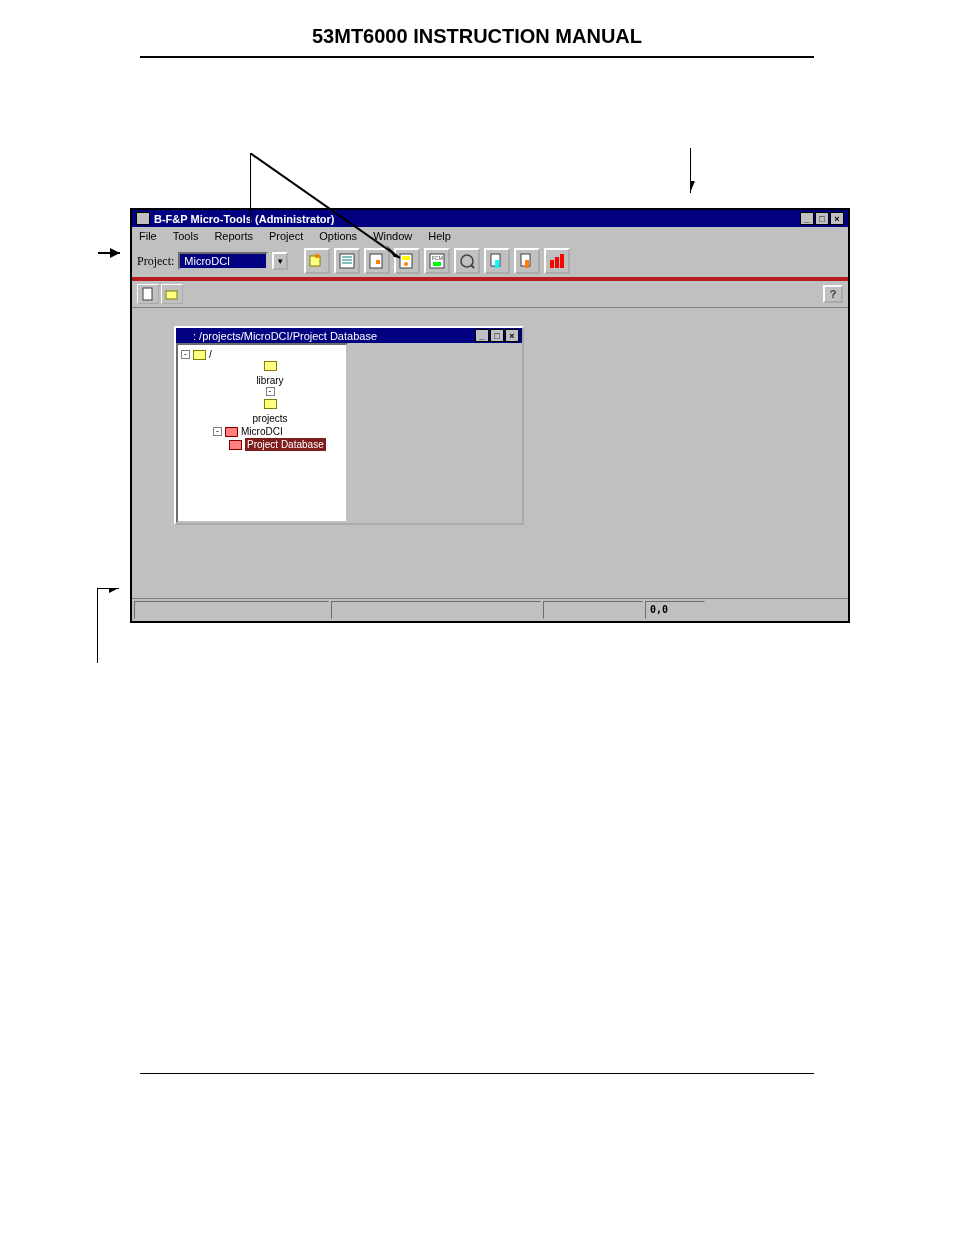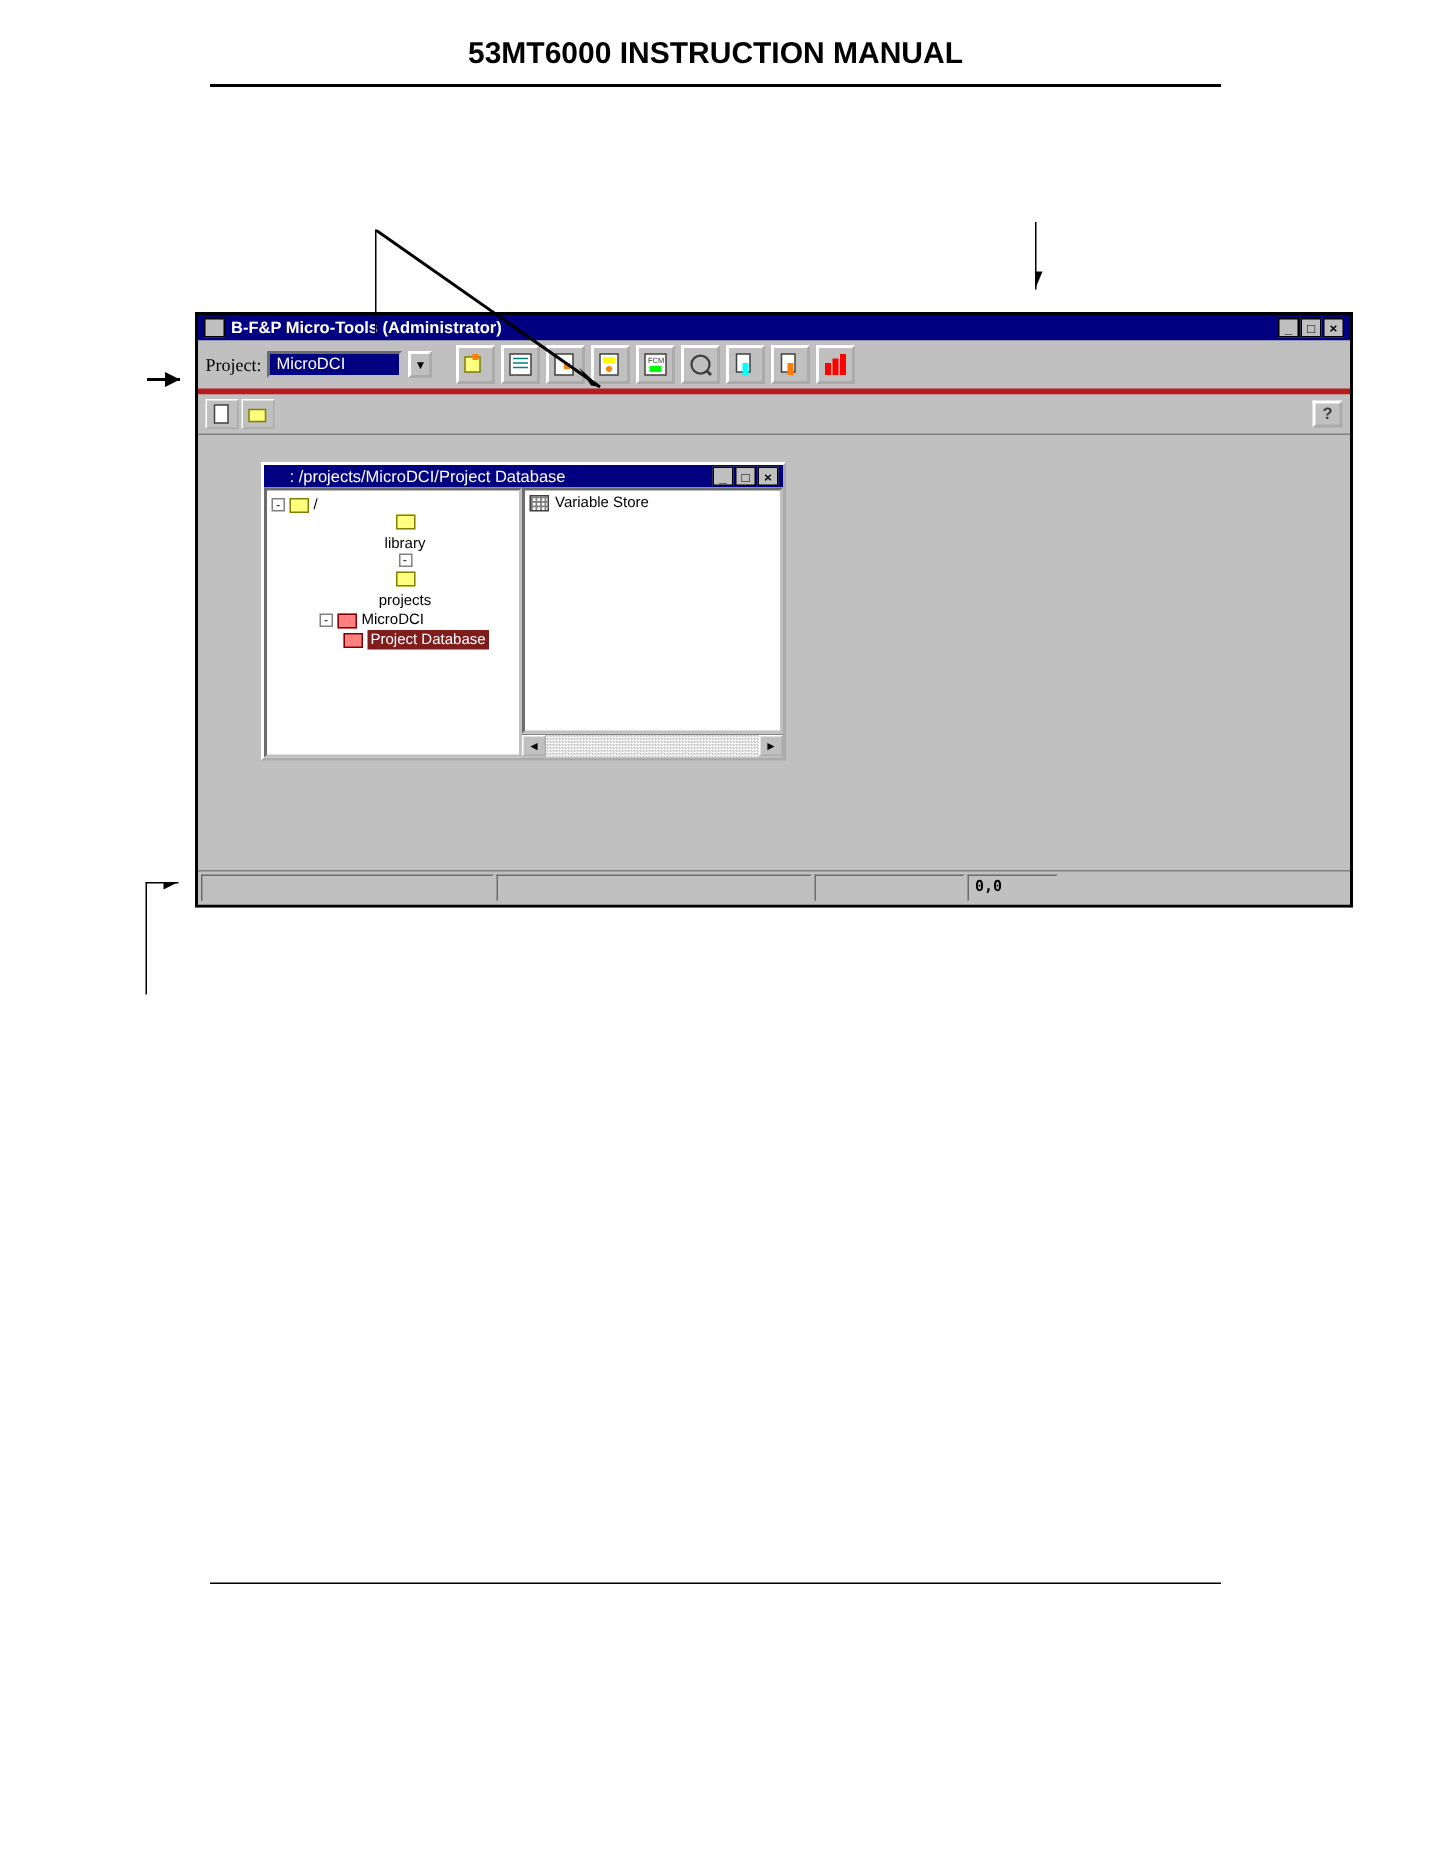--- a/index.html
+++ b/index.html
@@ -1,19 +1,19 @@
 <!DOCTYPE html>
 <html><head>
 <meta charset="utf-8">
 <style>
 * { box-sizing: border-box; margin: 0; padding: 0; }
 body { font-family: Arial, sans-serif; background: #fff; width: 954px; margin: 0 auto; }
 .page-header { text-align: center; font-weight: bold; font-size: 20px; padding: 25px 0 8px 0; }
 .header-rule { border: none; border-top: 2px solid #000; margin: 0 140px; }
-.figure-area { margin: 150px 52px 70px 130px; position: relative; }
+.figure-area { margin: 150px 104px 70px 130px; position: relative; }
 .arrow-top { position: absolute; top: -55px; left: 120px; }
 .arrow-right { position: absolute; top: -60px; left: 560px; }
 .arrow-left { position: absolute; top: 35px; left: -32px; }
 .arrow-bottom { position: absolute; top: 380px; left: -33px; }
 .window { border: 2px solid #000; background: #c0c0c0; }
 .titlebar { background: #000080; color: #fff; font-size: 11px; font-weight: bold; padding: 2px 4px; display: flex; align-items: center; justify-content: space-between; }
 .titlebar-left { display: flex; align-items: center; gap: 4px; }
 .win-controls { display: flex; gap: 1px; }
 .win-btn { width: 14px; height: 13px; background: #c0c0c0; border: 1px solid #000; font-size: 9px; display: flex; align-items: center; justify-content: center; color: #000; font-weight: bold; }
 .menubar { background: #c0c0c0; font-size: 11px; padding: 2px 0; display: flex; gap: 2px; font-family: 'MS Sans Serif', Arial, sans-serif; }
@@ -94,20 +94,29 @@
         <span class="app-icon"></span>
         <span>B-F&amp;P Micro-Tools (Administrator)</span>
       </div>
       <div class="win-controls">
         <div class="win-btn">_</div>
         <div class="win-btn">□</div>
         <div class="win-btn">×</div>
       </div>
     </div>
 
+    <div class="menubar">
+      <span class="menu-item">File</span>
+      <span class="menu-item">Tools</span>
+      <span class="menu-item">Reports</span>
+      <span class="menu-item">Project</span>
+      <span class="menu-item">Options</span>
+      <span class="menu-item">Window</span>
+      <span class="menu-item">Help</span>
+    </div>
 
     <div class="toolbar">
       <span class="toolbar-label">Project:</span>
       <span class="project-input">MicroDCI</span>
       <div class="dropdown-btn">▼</div>
       <div style="width:8px"></div>
       <div class="tb-btn">
           <svg width="18" height="18">
             <rect x="2" y="4" width="10" height="10" fill="#ffff80" stroke="#808000"></rect>
             <rect x="7" y="2" width="4" height="4" fill="#ff8000"></rect>
@@ -214,33 +223,20 @@
             <div class="tree-item tree-indent-2">
               <span class="expander">-</span>
               <span class="folder-icon folder-red"></span>
               <span>MicroDCI</span>
             </div>
             <div class="tree-item tree-indent-3">
               <span class="folder-icon folder-red"></span>
               <span class="tree-selected">Project Database</span>
             </div>
           </div>
-          <div style="flex:1;display:flex;flex-direction:column;">
-            <div class="list-panel">
-              <div class="list-item">
-                <span class="grid-icon"></span>
-                <span>Variable Store</span>
-              </div>
-            </div>
-            <div class="scrollbar-bottom">
-              <div class="scroll-btn">◄</div>
-              <div class="scroll-track"></div>
-              <div class="scroll-btn">►</div>
-            </div>
-          </div>
         </div>
       </div>
     </div>
 
     <div class="statusbar">
       <div class="status-pane status-pane-1"></div>
       <div class="status-pane status-pane-2"></div>
       <div class="status-pane status-pane-3"></div>
       <div class="status-pane status-pane-4">0,0</div>
     </div>

